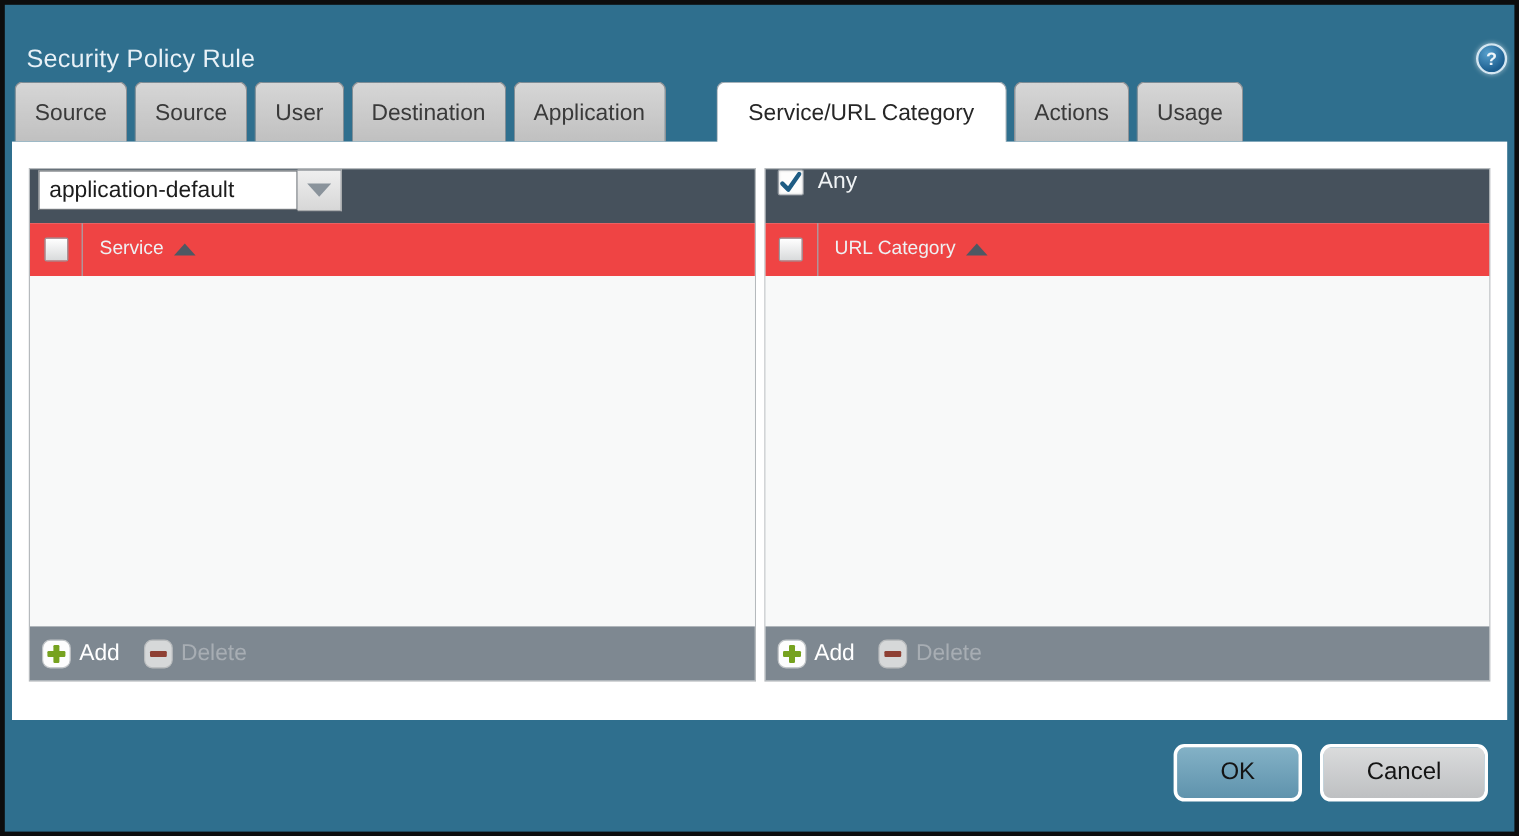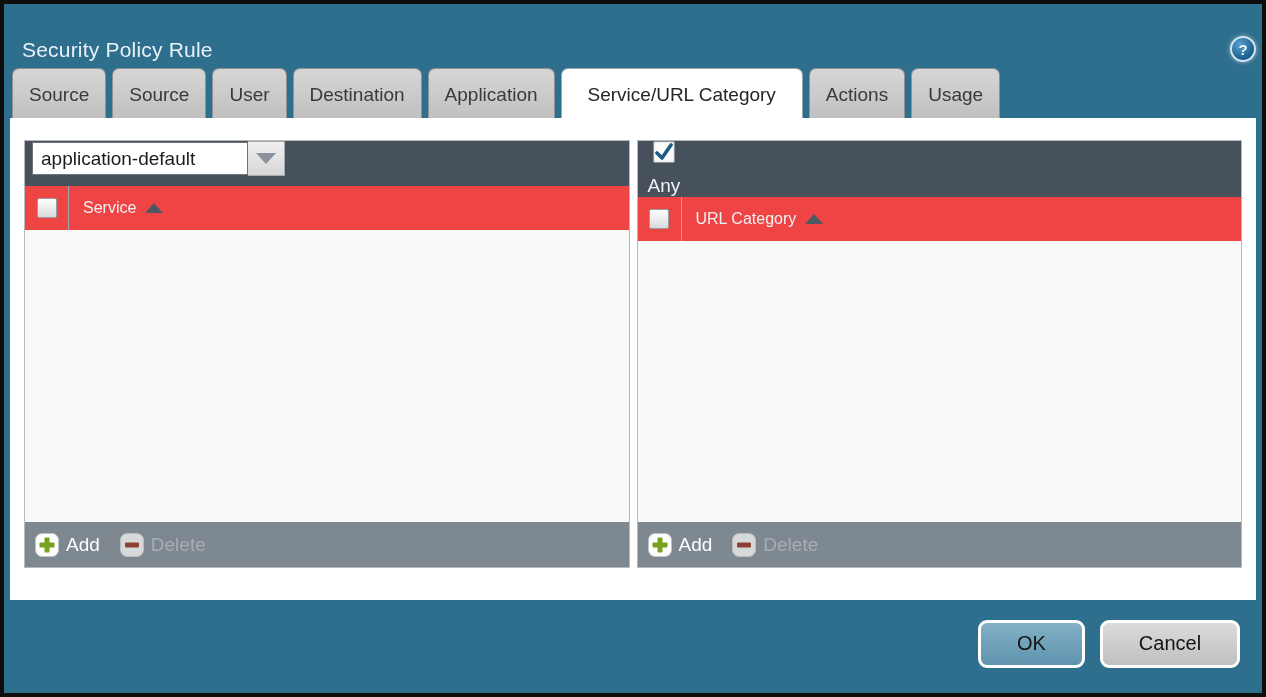--- a/index.html
+++ b/index.html
@@ -29,21 +29,21 @@
   .tabs { height:56px; flex:0 0 56px; display:flex; align-items:flex-end; gap:6px; padding-left:8px; }
   .tab {
     height:50px; line-height:51px; padding:0 16px;
     background:linear-gradient(#d6d6d6,#c0c0c0);
     border:1px solid #8f9296; border-bottom:none;
     border-radius:7px 7px 0 0;
     font-size:19px; color:#3a3a3a; white-space:nowrap; cursor:pointer;
   }
   .tab.active {
     background:#ffffff; color:#262626; padding:0 26px;
-    border-color:#9aa5ad; position:relative; z-index:2;
+    border-color:#9aa5ad; position:relative; z-index:2;margin-left:36px;
   }
   .tab.active::after { content:""; position:absolute; left:0; right:0; bottom:-2px; height:3px; background:#fff; }
 
   
   .content {
     background:#ffffff; margin:0 6px; height:482px; flex:0 0 482px;
     padding:22px 14px 0 14px; display:flex; gap:7px; align-items:flex-start;
     position:relative; z-index:1;
   }
   .pane { flex:1; height:428px; display:flex; flex-direction:column; border:1px solid #b6babd; }
@@ -55,21 +55,21 @@
     width:216px; height:33px; font-size:19px; padding:0 8px;
     border:1px solid #70757a; color:#1c1c1c; background:#fff; outline:none;
   }
   .dd-btn {
     width:37px; height:35px; background:linear-gradient(#efefef,#d7d7d7);
     border:1px solid #a8abad; border-left:none;
     display:flex; align-items:center; justify-content:center; cursor:pointer;
   }
   .caret-down { width:0; height:0; border-left:10px solid transparent; border-right:10px solid transparent; border-top:11px solid #8a939b; }
 
-  .any-row { display:flex; align-items:center; gap:12px; padding-left:3px;flex-direction:column; }
+  .any-row { display:flex; align-items:center; gap:12px; padding-left:3px; }
   .cb-checked {
     width:22px; height:22px; background:#fdfdfd; border:1px solid #8b9299; border-radius:2px;
     display:flex; align-items:center; justify-content:center; cursor:pointer;
     box-shadow:inset 0 0 2px rgba(0,0,0,0.25);
   }
   .any-label { color:#f0f3f5; font-size:19px; }
 
   .pane-header { flex:0 0 44px; background:#ef4444; display:flex; align-items:center; color:#eef1f3; font-size:16px; }
   .cb-cell { width:44px; align-self:stretch; display:flex; align-items:center; justify-content:center; border-right:1px solid #a2a9b0; }
   .cb-empty {

